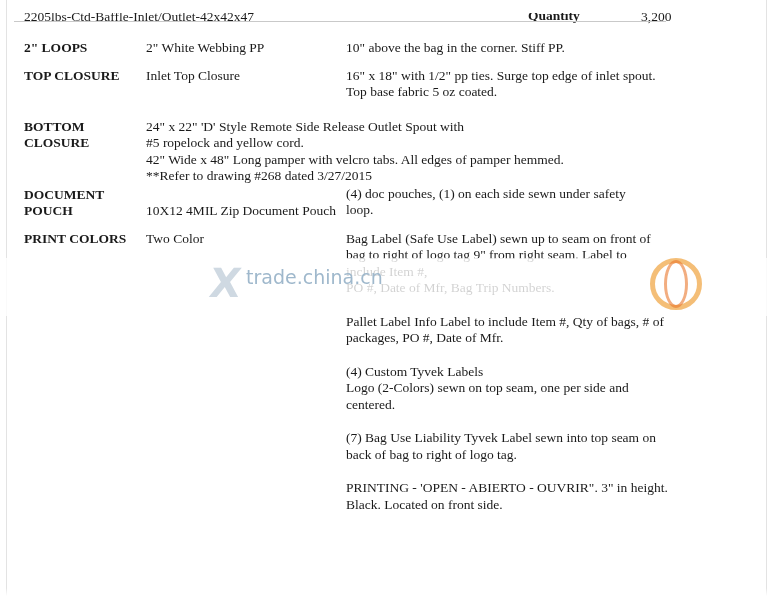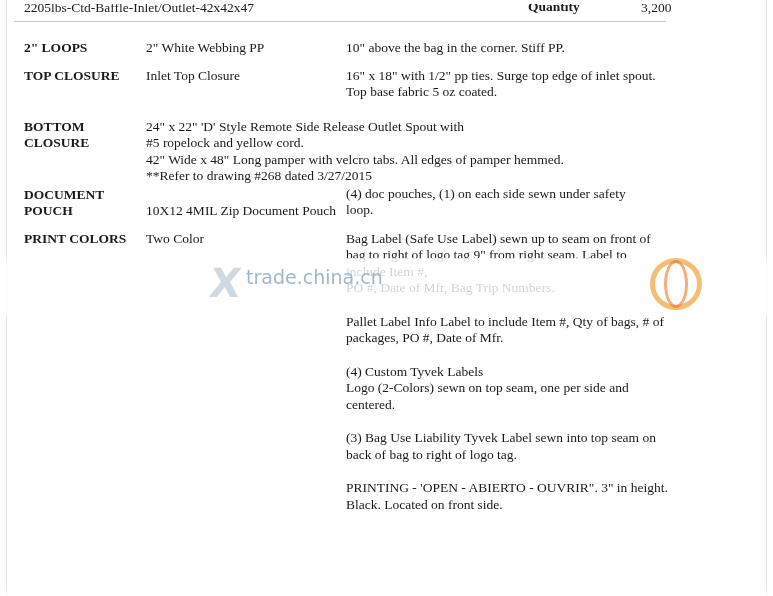--- a/index.html
+++ b/index.html
@@ -35,21 +35,21 @@
   .edge-line-right {
     position: absolute;
     right: 6px; top: 0;
     width: 1px; height: 596px;
     background: #e3e3e3;
   }
 
   
   .header-row {
     position: absolute;
-    left: 0; top: 4px;
+    left: 0; top: 13px;
     width: 773px;
     height: 22px;
     overflow: hidden;
   }
   .header-desc {
     position: absolute;
     left: 24px;
     top: -4px;
     font-size: 13.5px;
     color: #1a1a1a;
@@ -253,21 +253,21 @@
 
   <div class="row row-printcolors">
     <div class="col-label">PRINT COLORS</div>
     <div class="col-mid">Two Color</div>
     <div class="col-desc">
       <p>Bag Label (Safe Use Label) sewn up to seam on front of bag to right of logo tag 9" from right seam. Label to include Item #,</p>
       <p>PO #, Date of Mfr, Bag Trip Numbers.</p>
       <p class="spaced">Pallet Label Info Label to include Item #, Qty of bags, # of packages, PO #, Date of Mfr.</p>
       <p class="spaced">(4) Custom Tyvek Labels</p>
       <p>Logo (2-Colors) sewn on top seam, one per side and centered.</p>
-      <p class="spaced">(3) Bag Use Liability Tyvek Label sewn into top seam on back of bag to right of logo tag.</p>
+      <p class="spaced">(7) Bag Use Liability Tyvek Label sewn into top seam on back of bag to right of logo tag.</p>
       <p class="spaced">PRINTING - 'OPEN - ABIERTO - OUVRIR". 3" in height. Black. Located on front side.</p>
     </div>
   </div>
 
 </div>
 
 <div class="watermark">
   <div class="wm-band"></div>
   <div class="wm-x">X</div>
   <div class="wm-text">trade.china.cn</div>

